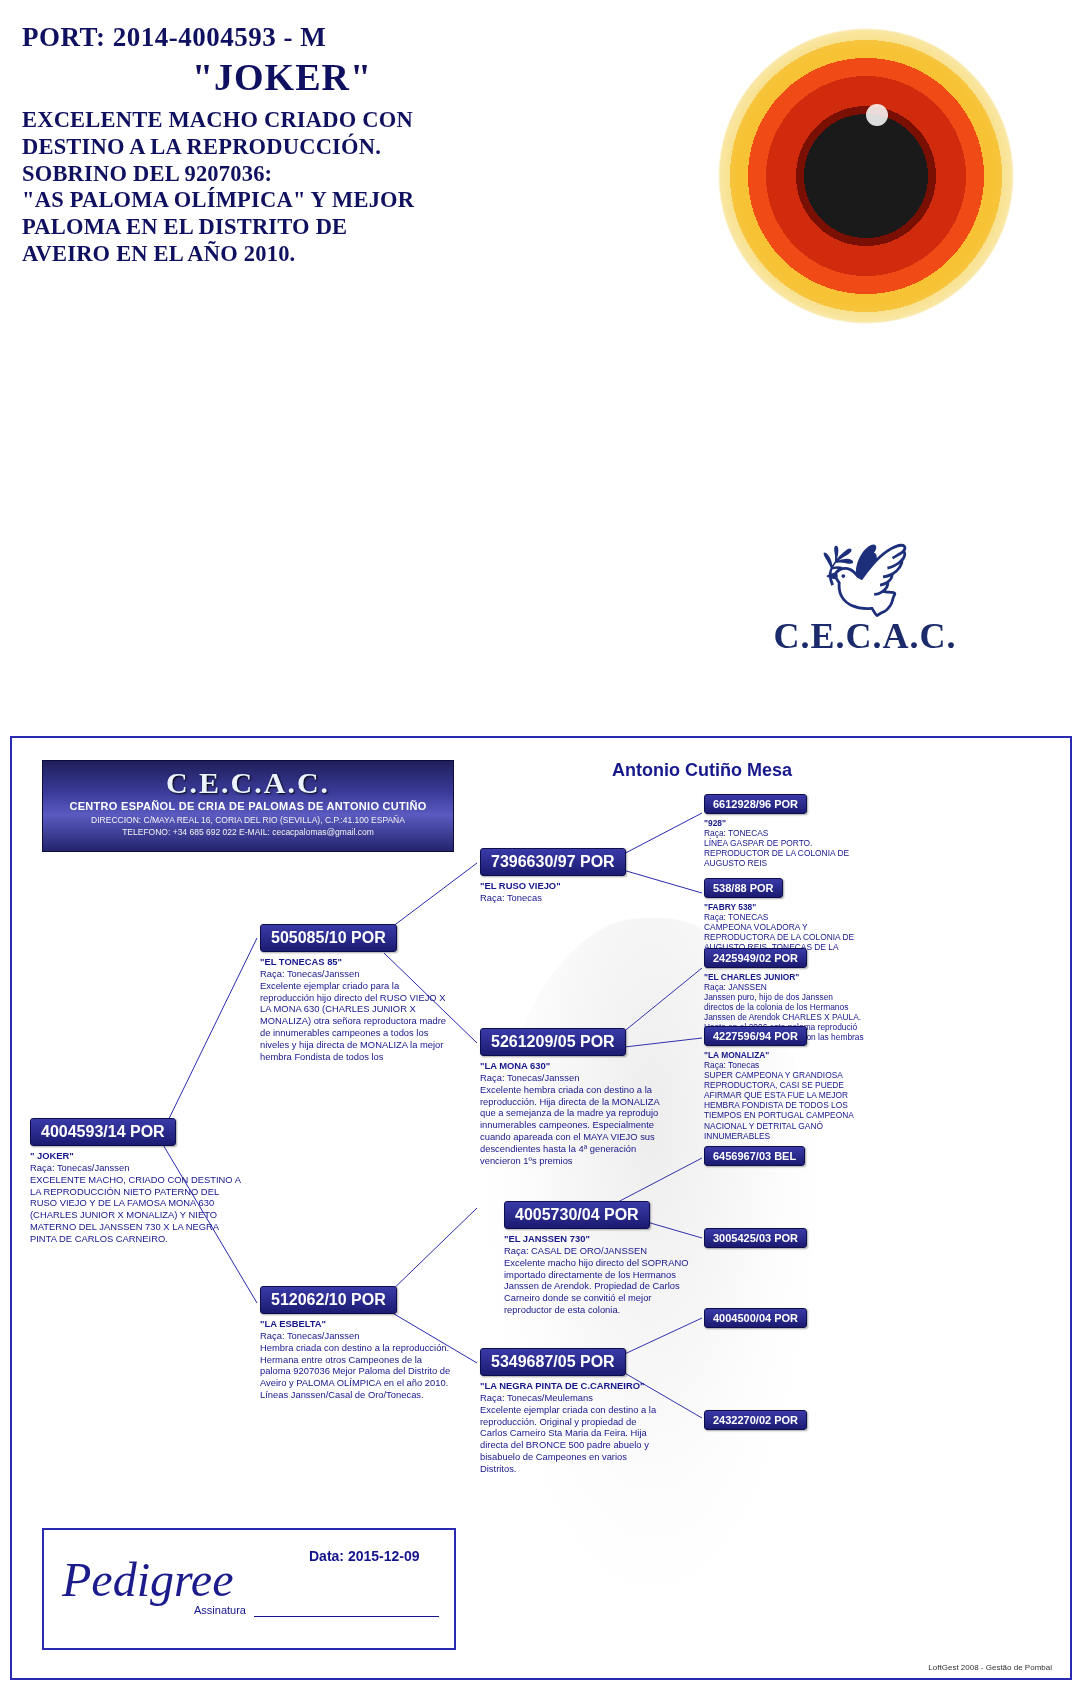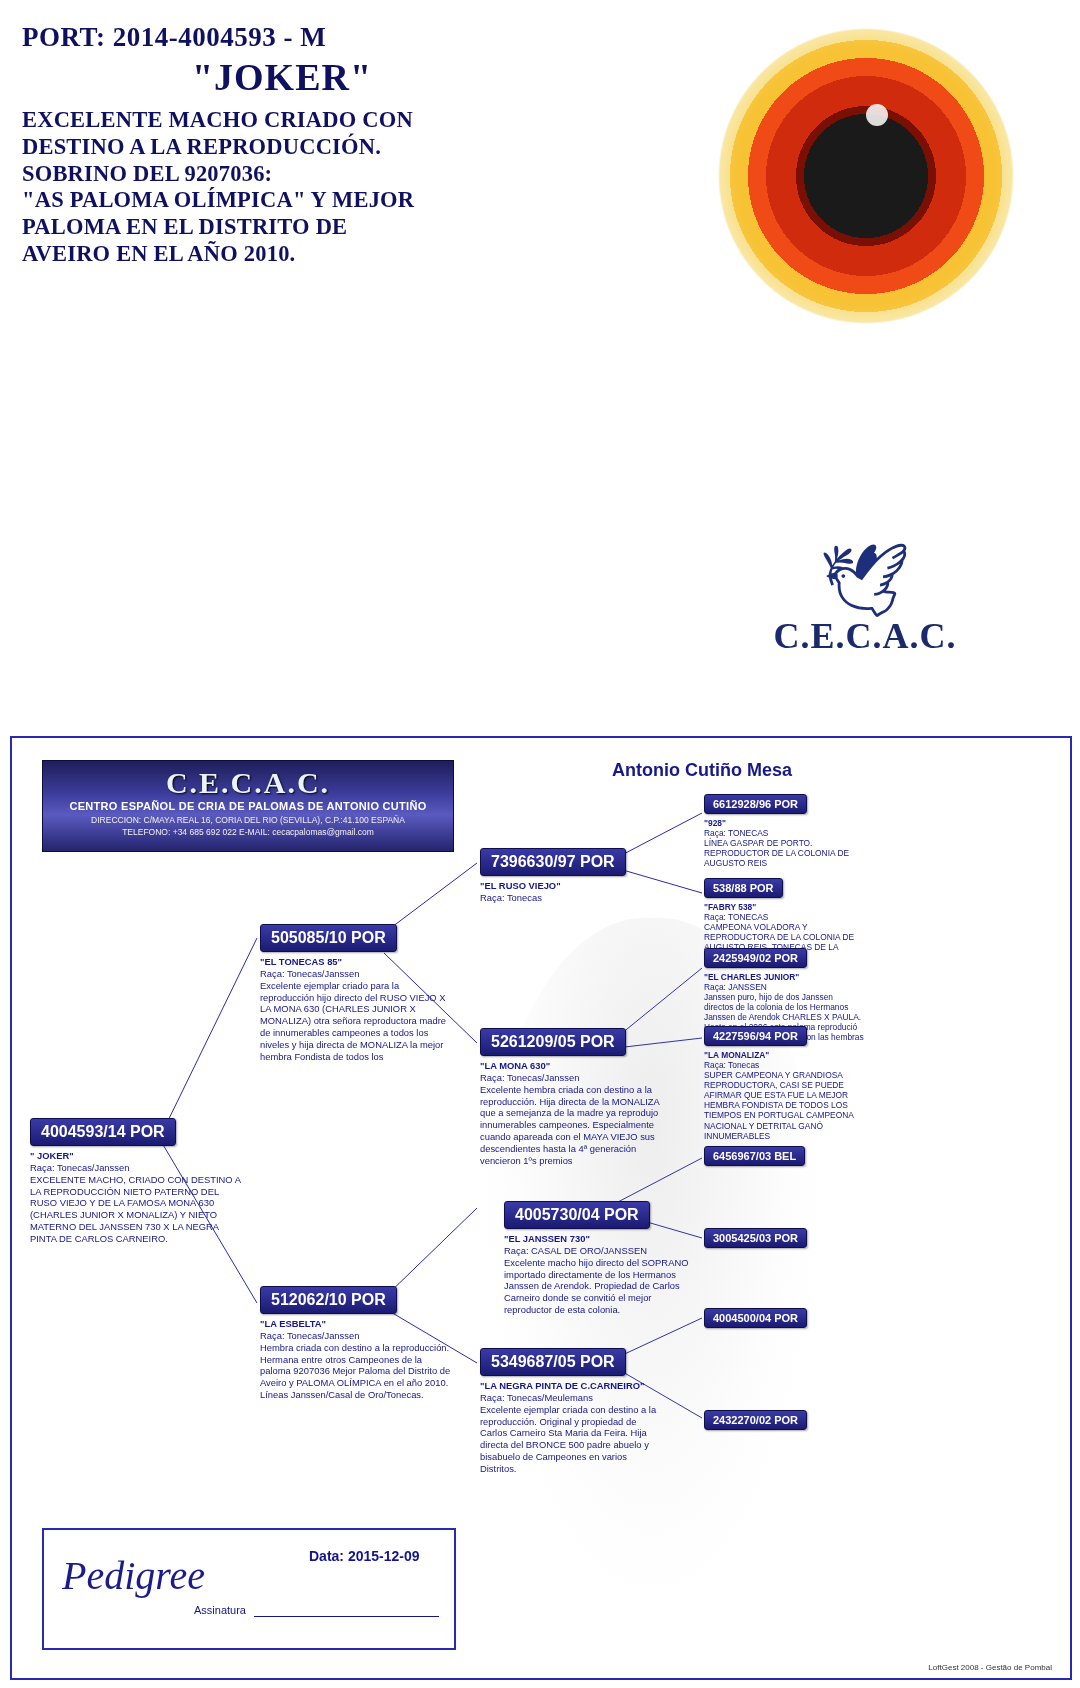--- a/index.html
+++ b/index.html
@@ -161,21 +161,21 @@
   .txt.w160{width:160px;font-size:8.4px;line-height:1.2;}
   .txt.w175{width:185px;}
 
   svg.lines{position:absolute;left:0;top:0;width:1058px;height:940px;}
 
   .sigbox{
     position:absolute;left:30px;top:790px;width:410px;height:118px;border:2px solid #2a2ab0;
   }
   .pedigree-word{
     position:absolute;left:18px;top:22px;font-family:"Liberation Serif", serif;
-    font-size:40px;font-style:italic;color:#1b1b8c;
+    font-size:48px;font-style:italic;color:#1b1b8c;
   }
   .data-line{position:absolute;left:265px;top:18px;font-size:14px;font-weight:bold;color:#14148c;}
   .sig-label{position:absolute;left:150px;top:74px;font-size:11px;color:#14148c;}
   .sig-rule{position:absolute;left:210px;top:86px;width:185px;border-bottom:1px solid #14148c;}
   .footer-note{
     position:absolute;right:18px;bottom:6px;font-size:8px;color:#333;
   }
 </style>
 </head>
 <body>

